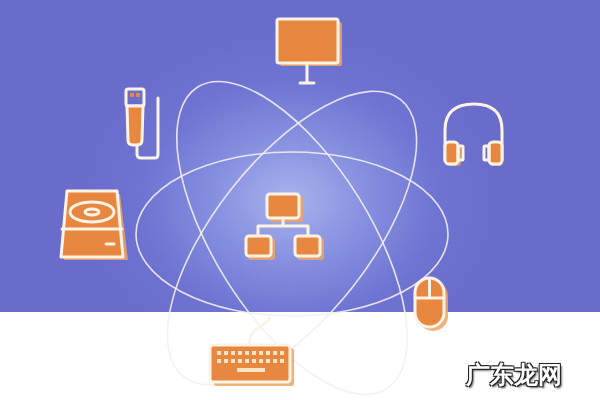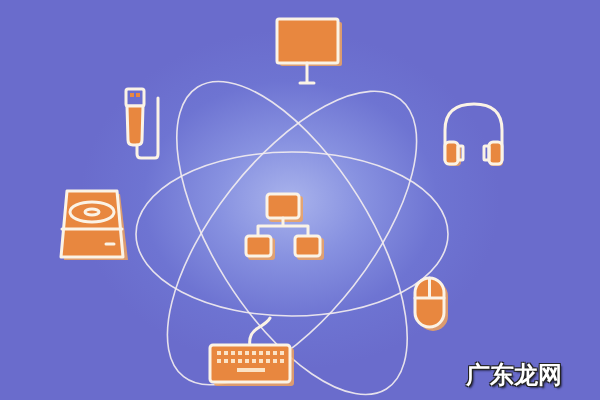--- a/index.html
+++ b/index.html
@@ -1,18 +1,18 @@
 <!DOCTYPE html>
 <html><head>
   <meta charset="utf-8">
   <style>
     html, body { margin: 0; padding: 0; }
     body { width: 600px; height: 400px; overflow: hidden; font-family: "DejaVu Sans", sans-serif; }
     .canvas {
-      position: relative; width: 600px; height: 400px;
+      position: relative; width: 600px; height: 312px;
       background: radial-gradient(ellipse 210px 170px at 290px 200px, #a9b3ec 0%, #8791e0 35%, #6e74d2 70%, #6a6ccc 100%);
     }
     .canvas svg.scene { position: absolute; left: 0; top: 0; }
     .watermark {
       position: absolute; left: 466px; top: 359px;
       font-family: "DejaVu Sans", sans-serif; font-size: 24px; font-weight: bold;
       color: #ffffff; letter-spacing: 0px;
       text-shadow: 1px 1px 0 #222, -1px 1px 0 #222, 1px -1px 0 #222, -1px -1px 0 #222, 2px 2px 2px rgba(0,0,0,0.6);
     }
   </style>

